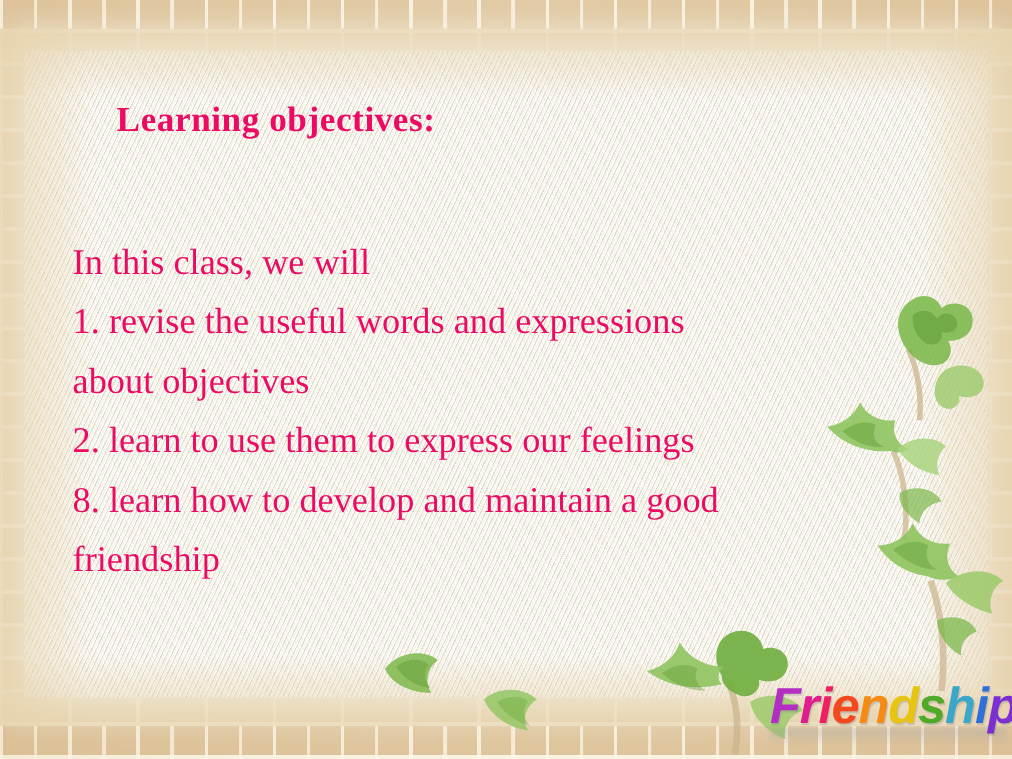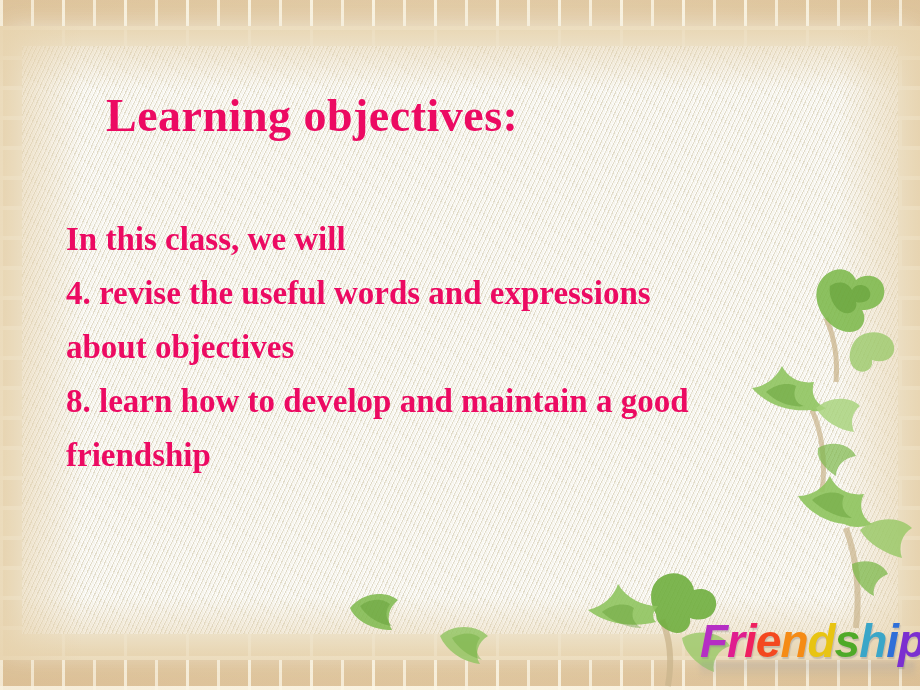--- a/index.html
+++ b/index.html
@@ -113,34 +113,34 @@
   .ivy { position: absolute; pointer-events: none; }
   .ivy svg { display: block; overflow: visible; }
 
   
   .slide-title {
     position: absolute;
     left: 106px;
     top: 92px;
     font-family: "Liberation Serif", "DejaVu Serif", serif;
     font-weight: bold;
-    font-size: 46px;
+    font-size: 32px;
     line-height: 1.05;
     letter-spacing: .5px;
     color: #ec0a62;
     white-space: nowrap;
   }
 
   .body-block {
     position: absolute;
     left: 66px;
     top: 212px;
     width: 842px;
     font-family: "Liberation Serif", "DejaVu Serif", serif;
-    font-weight: bold;
+    font-weight: normal;
     font-size: 33px;
     line-height: 54px;
     color: #ec0a62;
   }
   .body-line { white-space: nowrap; }
 
   
   .friendship {
     position: absolute;
     left: 700px;
@@ -244,22 +244,23 @@
                C32 44 16 32 10 18 Z" fill="#8fc45f" opacity=".80"></path>
       <path d="M22 20 C32 14 44 14 50 20 C44 28 46 36 52 42
                C38 38 28 30 22 20 Z" fill="#6fae3e" opacity=".45"></path>
     </svg>
   </div>
 
   <div class="slide-title">Learning objectives:</div>
 
   <div class="body-block">
     <div class="body-line">In this class, we will</div>
-    <div class="body-line">4. revise the useful words and expressions</div>
+    <div class="body-line">1. revise the useful words and expressions</div>
     <div class="body-line">about objectives</div>
+    <div class="body-line">2. learn to use them to express our feelings</div>
     <div class="body-line">8. learn how to develop and maintain a good</div>
     <div class="body-line">friendship</div>
   </div>
 
   <div class="friendship-reflection"></div>
   <div class="friendship" id="friendship-wordmark"><span style="color: rgb(181, 46, 196);">F</span><span style="color: rgb(224, 29, 143);">r</span><span style="color: rgb(239, 32, 96);">i</span><span style="color: rgb(244, 72, 31);">e</span><span style="color: rgb(245, 139, 21);">n</span><span style="color: rgb(232, 196, 18);">d</span><span style="color: rgb(79, 170, 40);">s</span><span style="color: rgb(58, 166, 200);">h</span><span style="color: rgb(47, 111, 216);">i</span><span style="color: rgb(123, 47, 208);">p</span></div>
 
 </div>
 
 </body></html>

